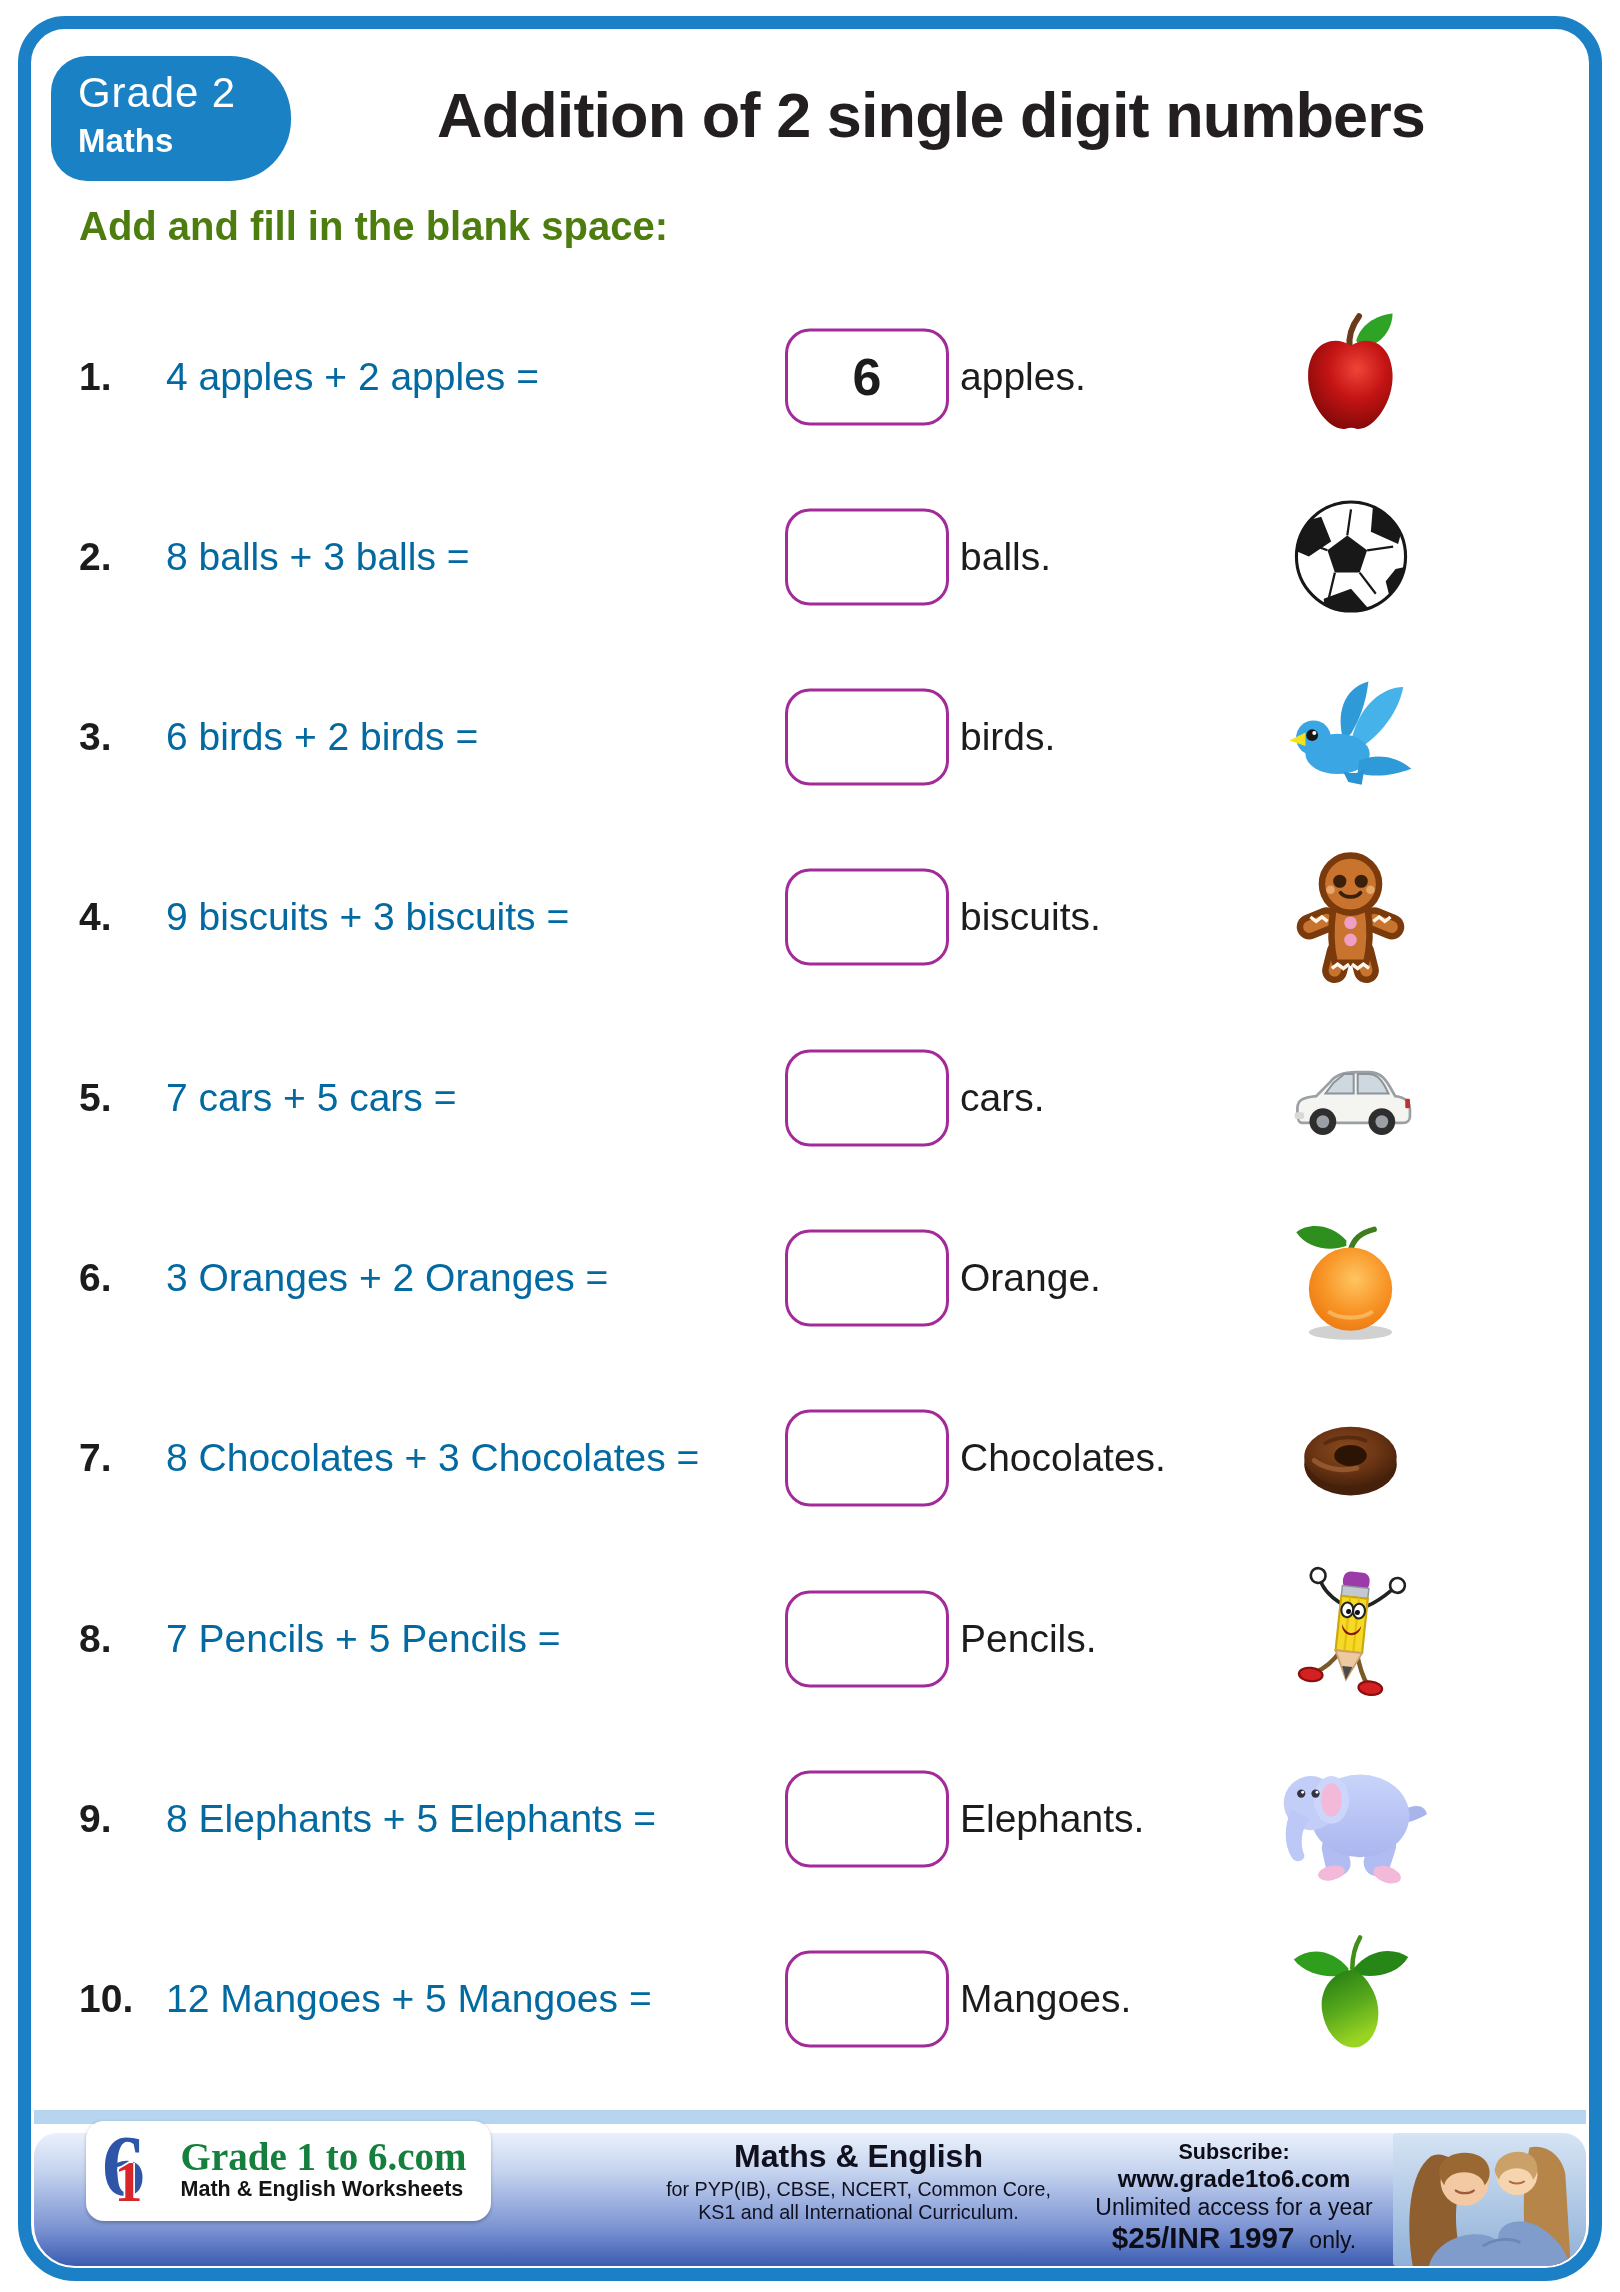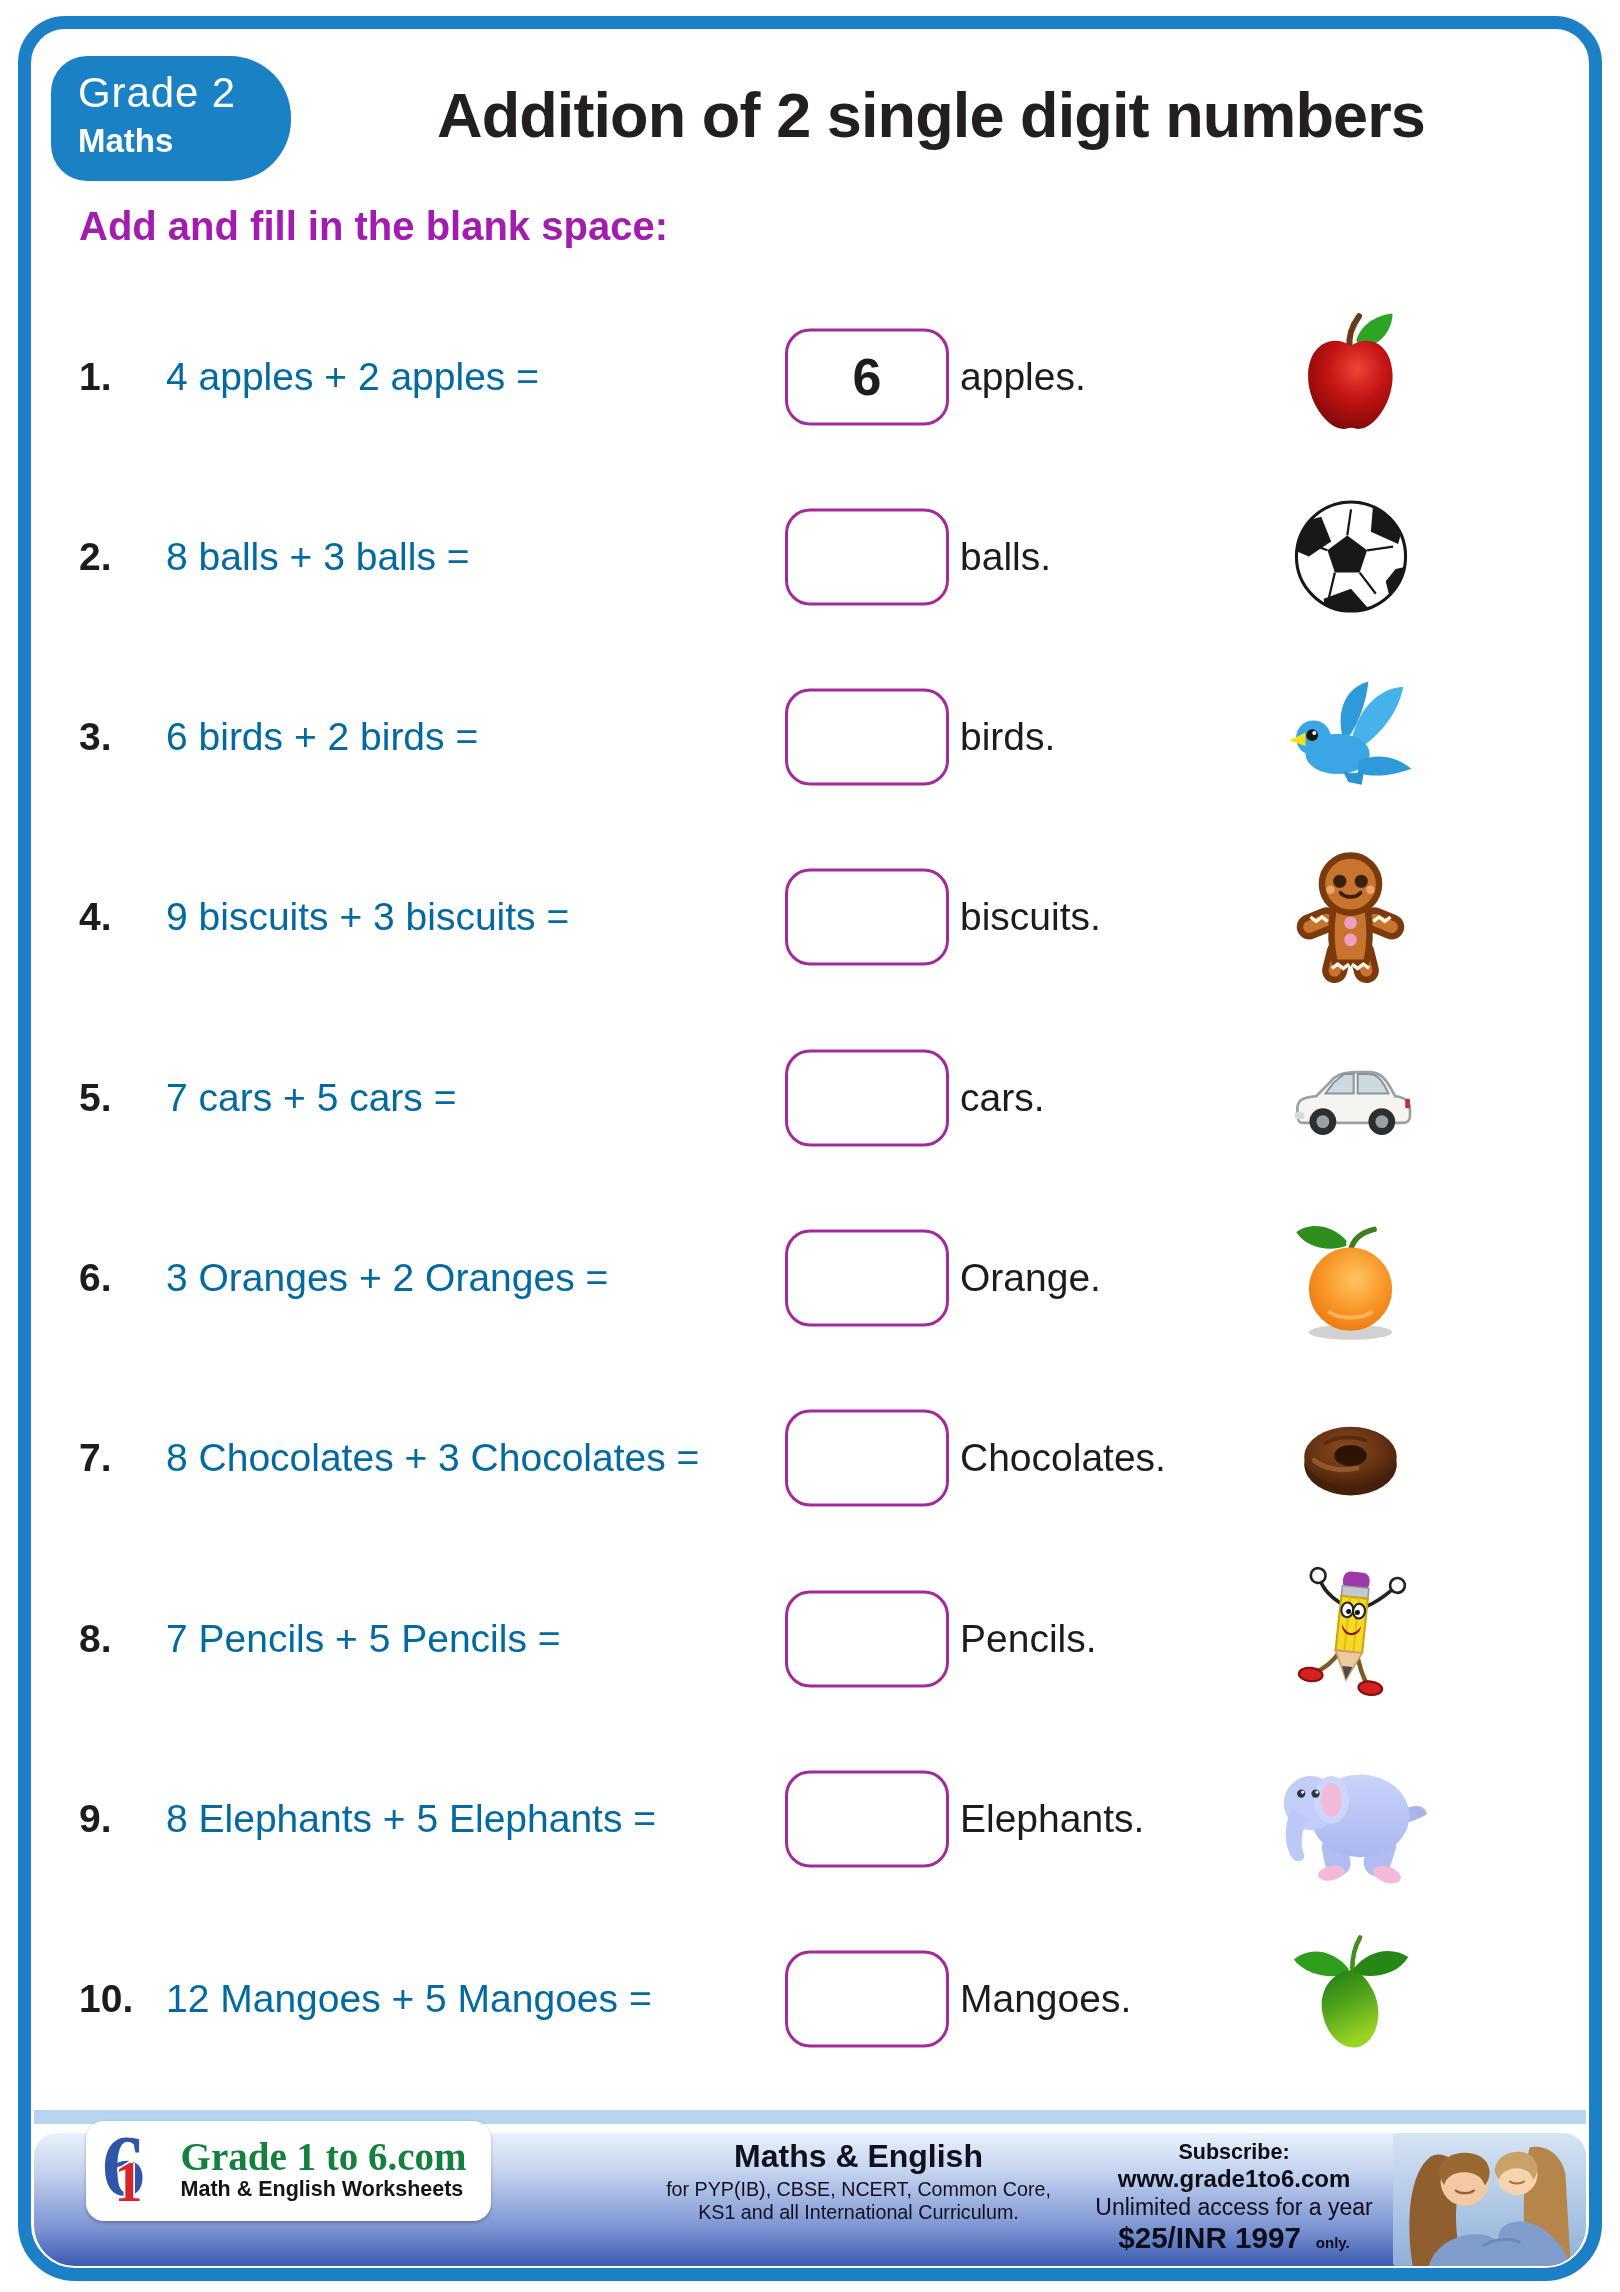--- a/index.html
+++ b/index.html
@@ -19,21 +19,21 @@
     background:#1a81c5;border-radius:36px 61px 61px 36px;
     color:#ffffff;padding:12.5px 0 0 27px;box-sizing:border-box;z-index:6;
   }
   .badge .line1{display:block;font-size:42px;font-weight:400;letter-spacing:0.9px;}
   .badge .line2{display:block;font-size:33px;font-weight:700;margin-top:5.4px;}
   .page-title{
     position:absolute;left:304px;top:79px;width:1254px;text-align:center;
     font-size:63px;font-weight:800;letter-spacing:-0.9px;color:#231f20;
   }
   .instruction{
-    position:absolute;left:79px;top:204px;font-size:40px;font-weight:700;color:#a21caf;
+    position:absolute;left:79px;top:204px;font-size:40px;font-weight:700;color:#4d7c0f;
   }
   
   .questions{position:absolute;left:0;top:0;width:100%;height:2105px;}
   .q-row{position:absolute;left:0;width:1620px;height:179px;}
   .q-row > *{position:absolute;top:50%;transform:translateY(-50%);}
   .q-num{left:79px;width:81px;font-size:39px;font-weight:700;color:#1c1c1c;}
   .q-text{left:166px;font-size:39px;font-weight:400;color:#0369a1;white-space:nowrap;}
   .q-box{
     left:785px;width:158px;height:91px;border:3.6px solid #a32b99;border-radius:25px;
     background:#ffffff;display:flex;align-items:center;justify-content:center;
@@ -83,21 +83,21 @@
   .footer-center{position:absolute;left:565px;width:519px;top:5.4px;text-align:center;color:#10101e;}
   .fc-line1{font-size:32px;font-weight:800;line-height:36px;}
   .fc-line2{font-size:26px;font-weight:800;line-height:29.6px;}
   .fc-line3{font-size:19.7px;font-weight:400;line-height:24px;margin-top:2.7px;}
   .fc-line4{font-size:19.7px;font-weight:400;line-height:23px;}
   .footer-sub{position:absolute;left:1030px;width:340px;top:7.2px;text-align:center;color:#0d0d18;}
   .fs-line1{font-size:21.5px;font-weight:600;line-height:25px;}
   .fs-line2{font-size:24px;font-weight:800;line-height:28px;}
   .fs-line3{font-size:23px;font-weight:400;line-height:28px;}
   .fs-line4{font-size:29.6px;font-weight:800;line-height:34px;}
-  .fs-line4 .suffix{font-size:15px;font-weight:700;margin-left:15px;}
+  .fs-line4 .suffix{font-size:23px;font-weight:400;margin-left:15px;}
   .footer-photo{
     position:absolute;right:0;top:0;width:193px;height:133px;overflow:hidden;
     border-radius:3.6px 23px 41px 3.6px;
   }
   .defs-svg{position:absolute;width:0;height:0;overflow:hidden;}
 </style>
 </head>
 <body>
 
 <svg class="defs-svg" xmlns="http://www.w3.org/2000/svg" xmlns:xlink="http://www.w3.org/1999/xlink" aria-hidden="true">

